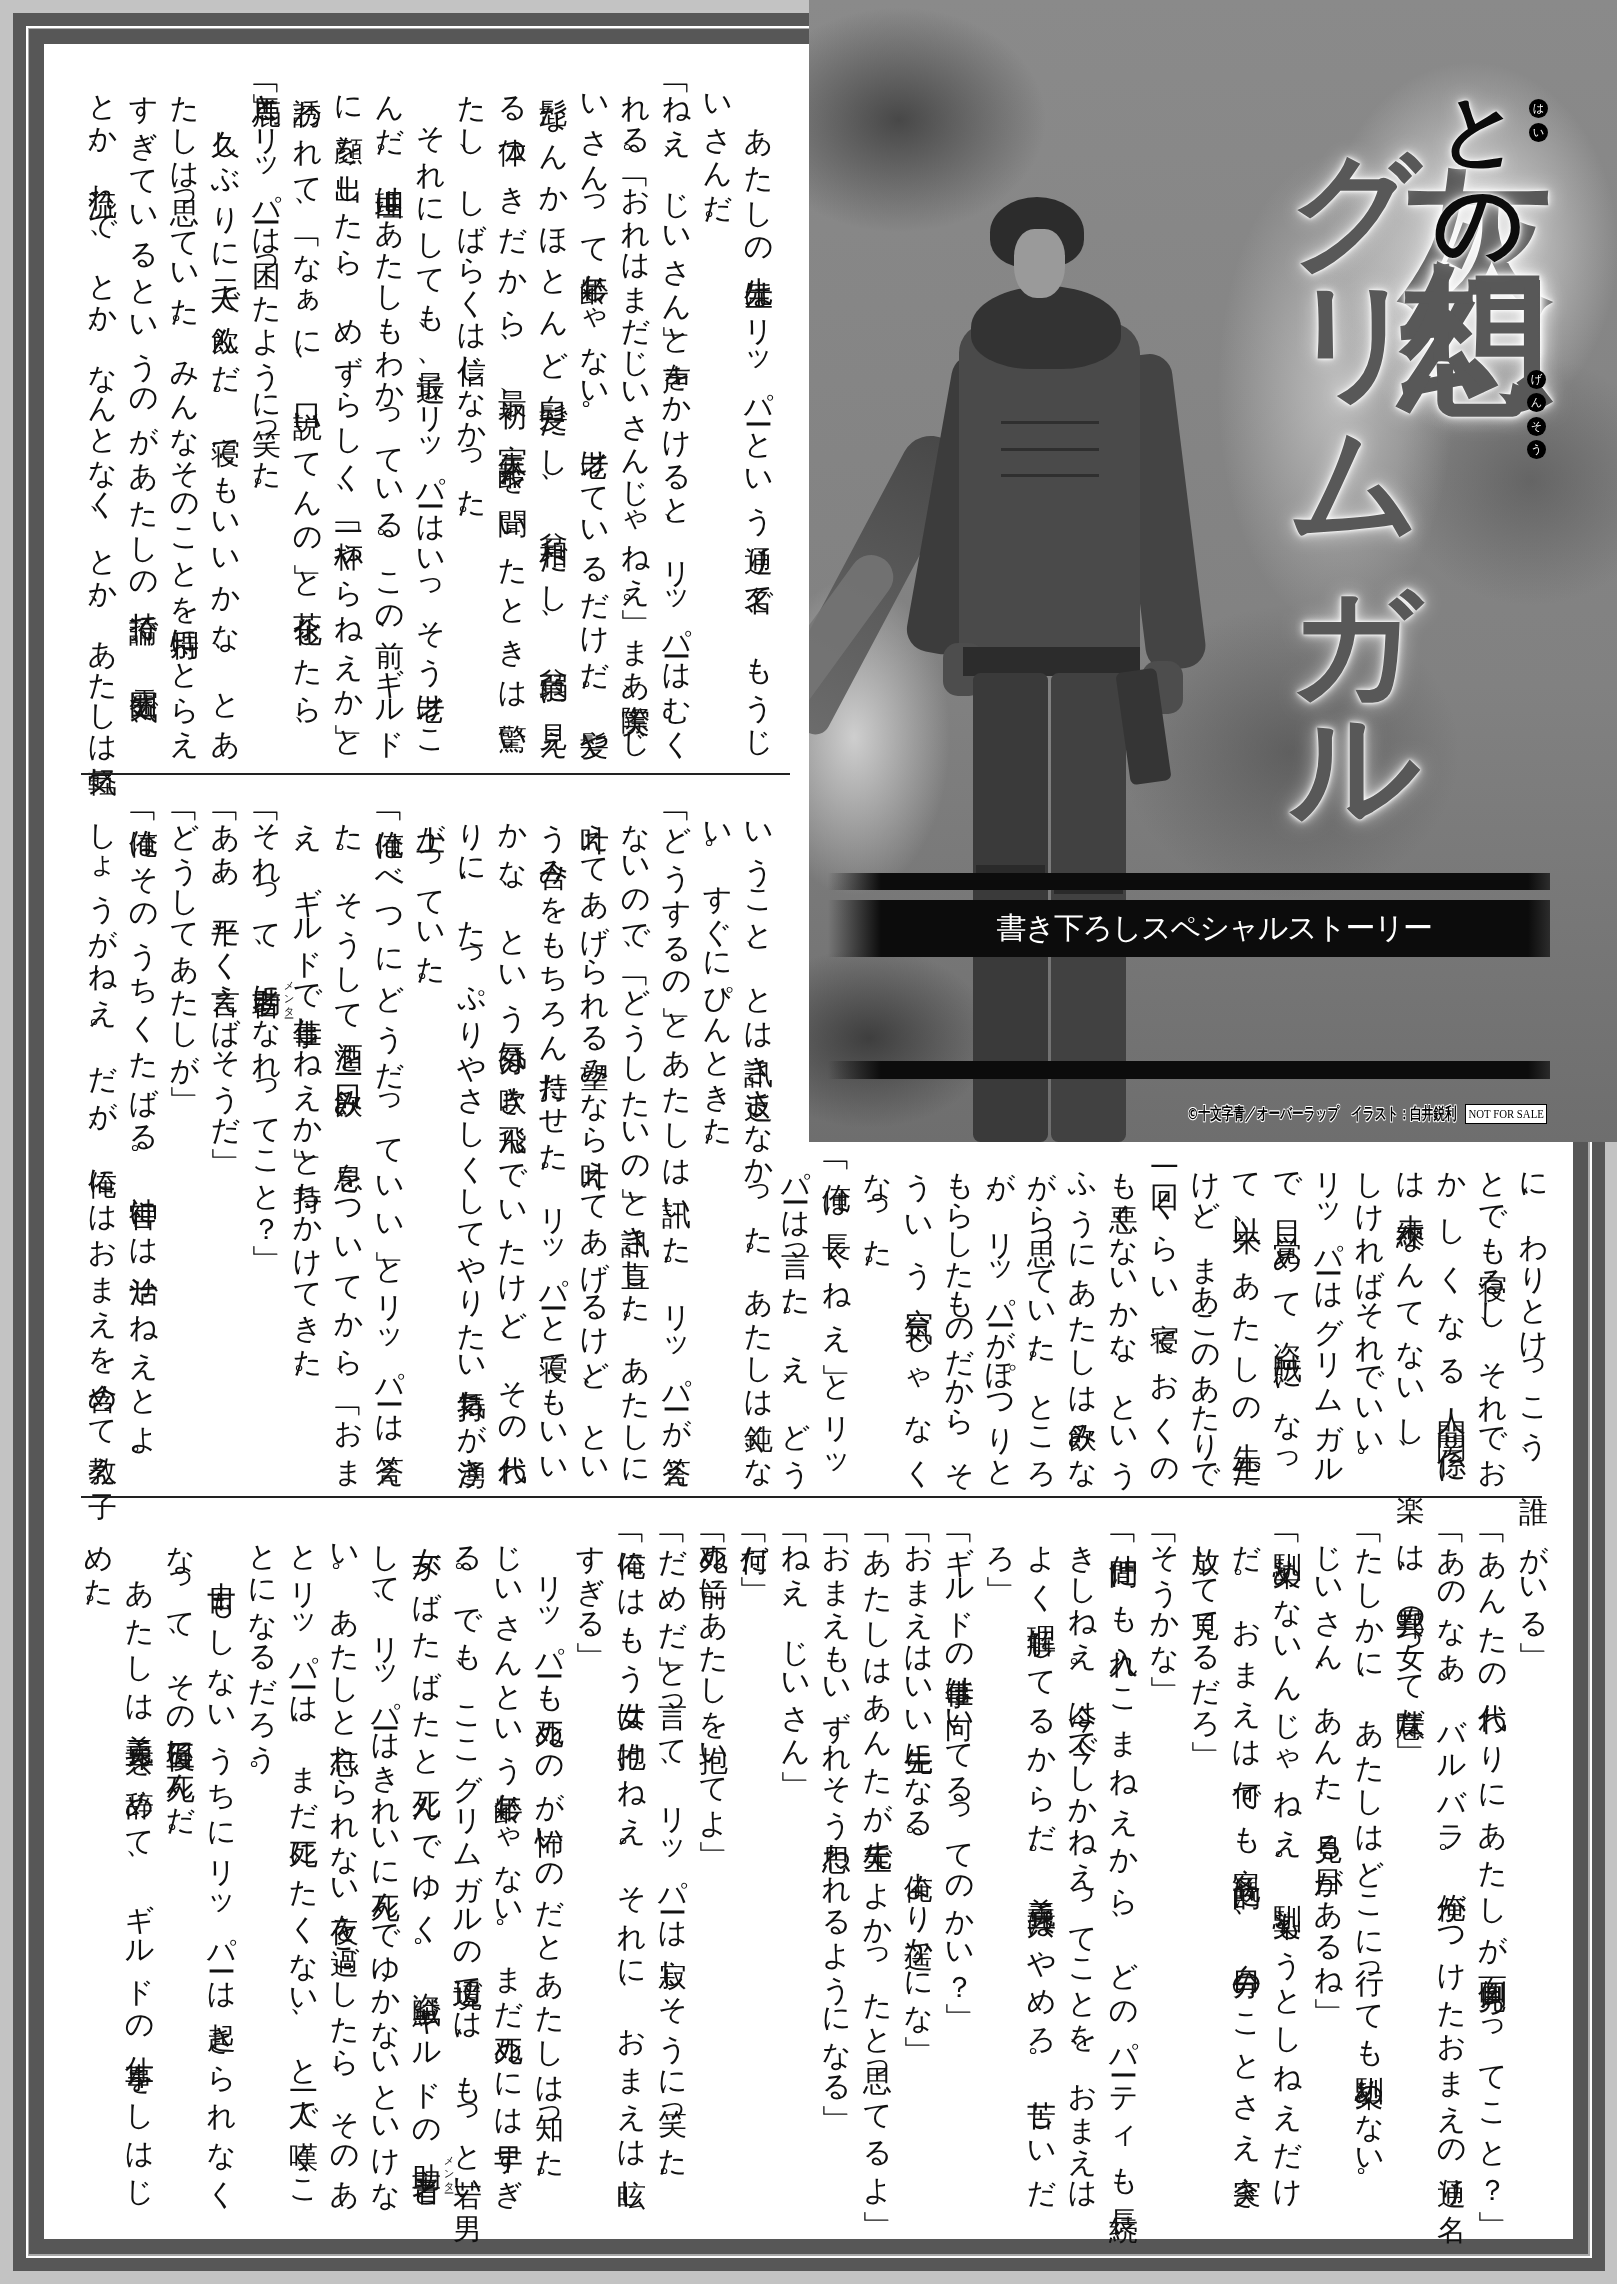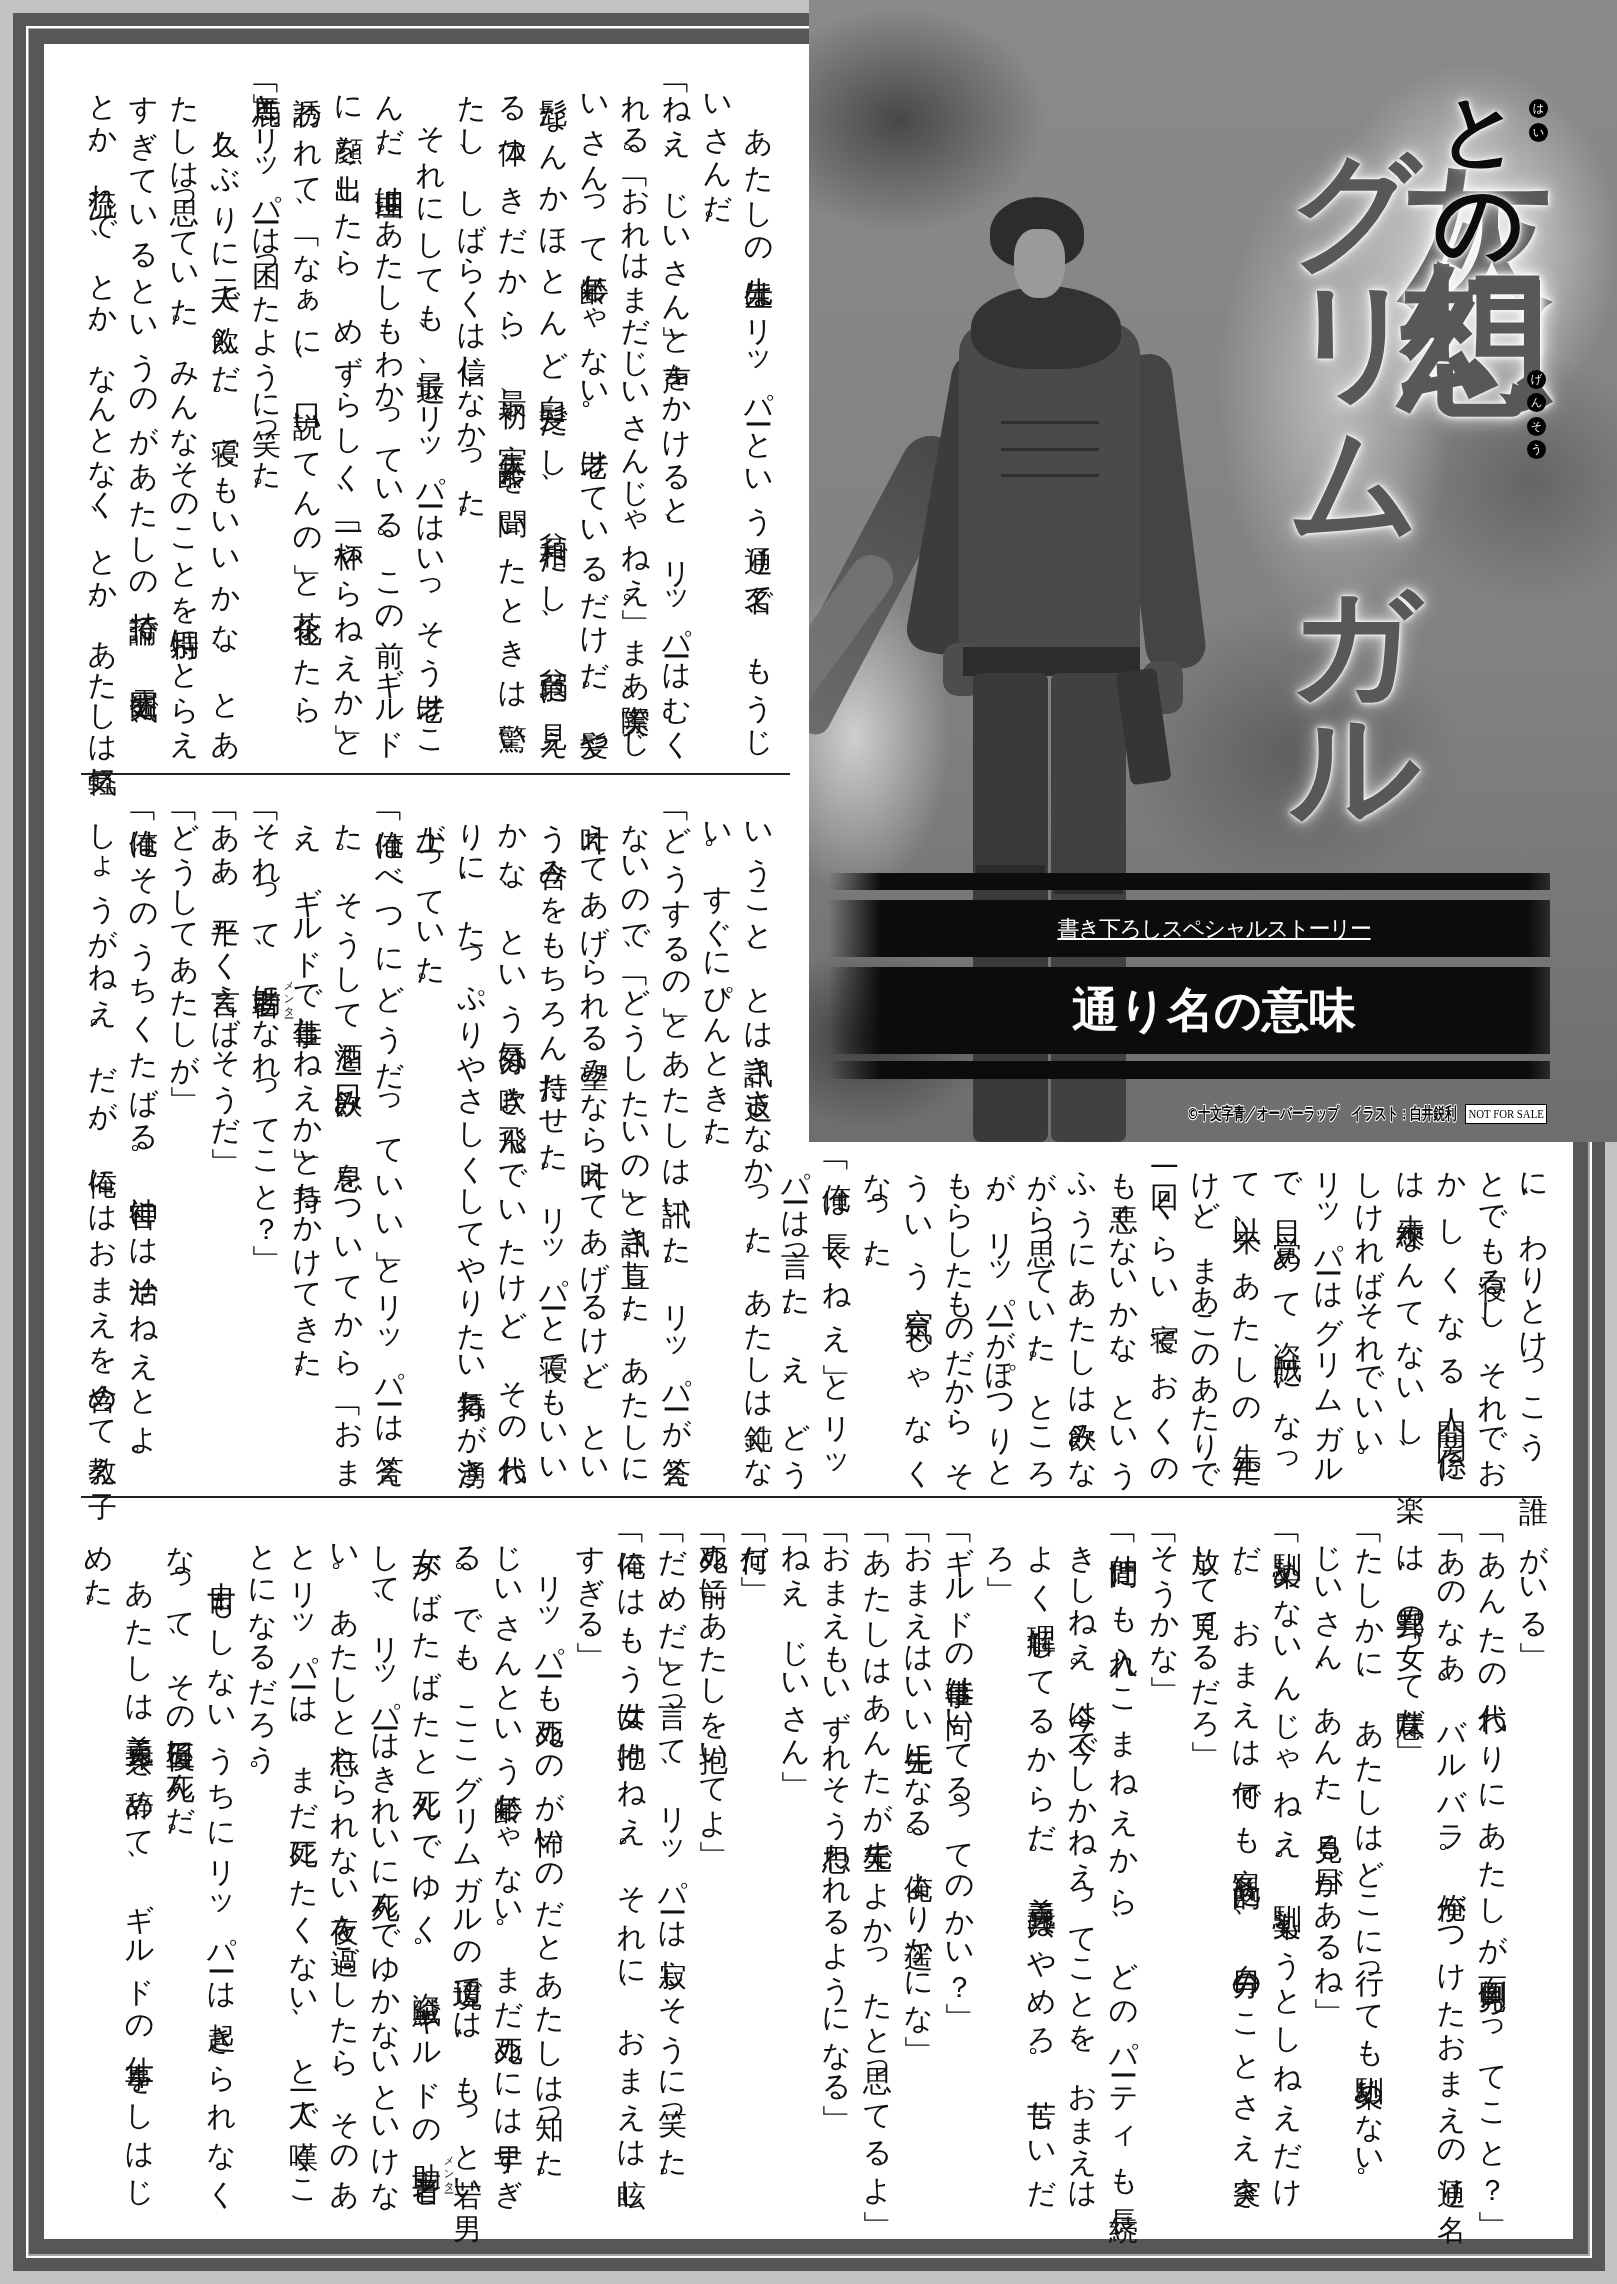--- a/index.html
+++ b/index.html
@@ -69,21 +69,21 @@
   }
   .bar {
     position: absolute; left: 19px; width: 722px;
     background: linear-gradient(to right, rgba(12,12,12,0) 0px, #0c0c0c 53px, #0c0c0c 700px, rgba(12,12,12,0.7) 722px);
   }
   .bar-text {
     position: absolute; left: 50px; right: 0; top: 0; bottom: 0;
     display: flex; align-items: center; justify-content: center;
     color: #ffffff; white-space: nowrap;
   }
-  .sub-text { font-family: "DejaVu Sans", sans-serif; font-size: 22px; letter-spacing: -1.5px; text-decoration: underline; }
+  .sub-text { font-family: "DejaVu Sans", sans-serif; font-size: 30px; letter-spacing: -1.5px; }
   .story-title { font-family: "DejaVu Serif", serif; font-weight: bold; font-size: 47px; letter-spacing: 0px; }
   .credits {
     left: 378px; top: 1103px; font-size: 16.6px; line-height: 21px; color: #000; white-space: nowrap;
     transform: scaleX(0.7); transform-origin: left center;
     text-shadow: 0 0 1.5px #fff, 0.8px 0.8px 0 #fff, -0.8px -0.8px 0 #fff, 0.8px -0.8px 0 #fff, -0.8px 0.8px 0 #fff;
     font-family: "DejaVu Sans", sans-serif; font-weight: bold;
   }
   .nfs {
     left: 656px; top: 1104px; width: 80px; height: 18px; background: #fff; border: 1.5px solid #000;
     display: flex; align-items: center; justify-content: center; overflow: hidden;
@@ -133,23 +133,20 @@
     <div class="ruby-dot" style="left:720px;top:99px;">は</div>
     <div class="ruby-dot" style="left:720px;top:123px;">い</div>
     <div class="ruby-dot" style="left:718px;top:370px;">げ</div>
     <div class="ruby-dot" style="left:718px;top:393px;">ん</div>
     <div class="ruby-dot" style="left:718px;top:417px;">そ</div>
     <div class="ruby-dot" style="left:718px;top:440px;">う</div>
 
     <div class="bar" style="top:873px;height:16.6px;"></div>
     <div class="bar" style="top:900px;height:57px;">
       <div class="bar-text sub-text">書き下ろしスペシャルストーリー</div>
-    </div>
-    <div class="bar" style="top:967px;height:87px;">
-      <div class="bar-text story-title">通り名の意味</div>
     </div>
     <div class="bar" style="top:1061px;height:18px;"></div>
 
     <div class="abs credits">©十文字青／オーバーラップ　イラスト：白井鋭利</div>
     <div class="abs nfs">
         <span>NOT FOR SALE</span>
       </div>
   </div>
 
   <div class="block" style="left:86px;top:75px;width:693px;height:668px;">

